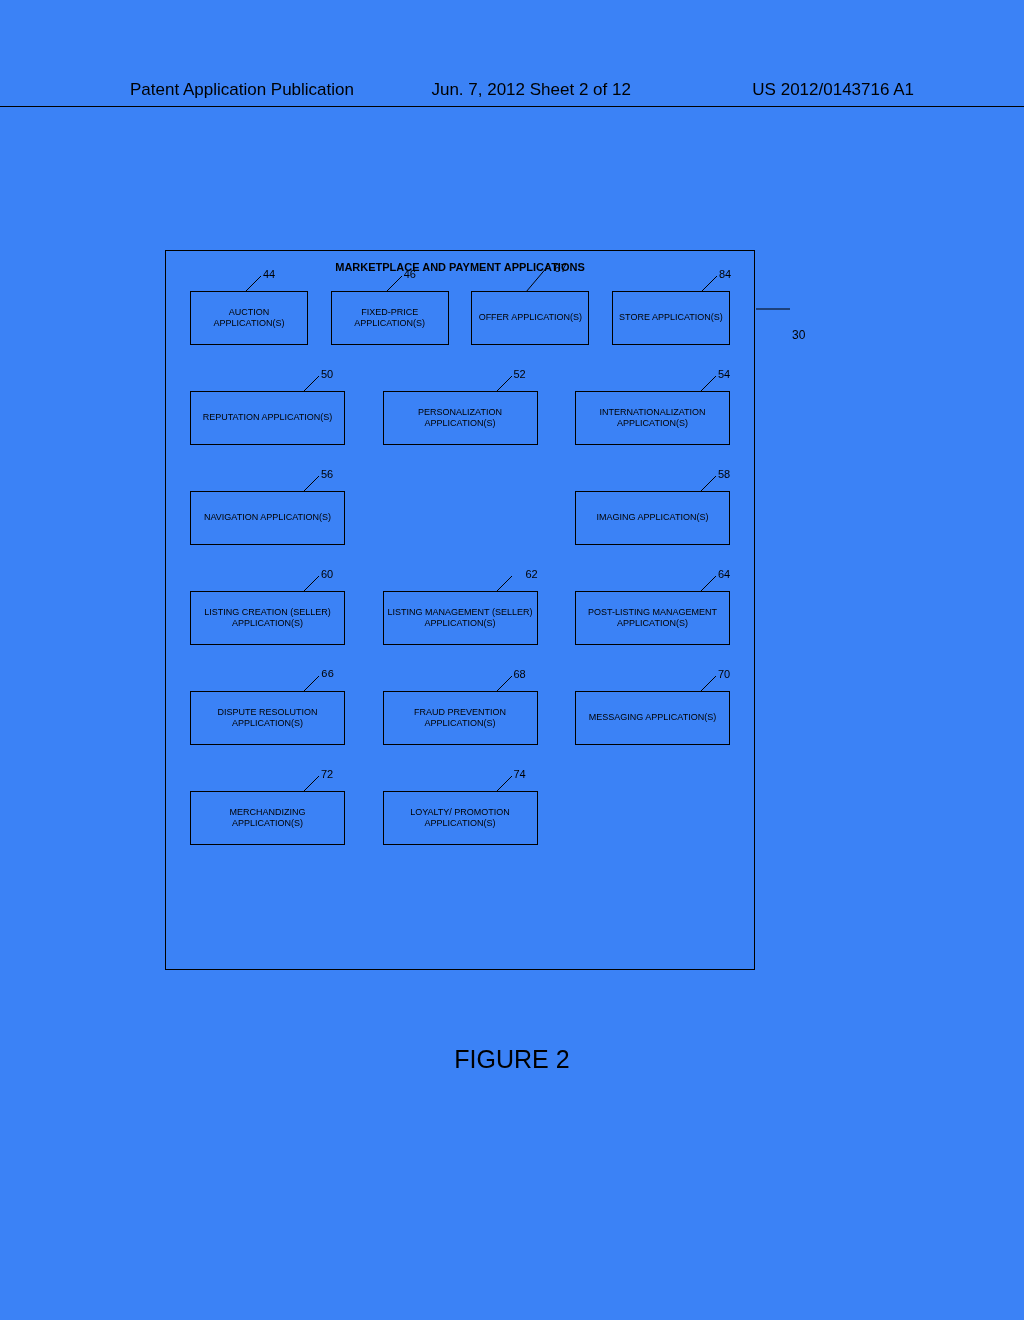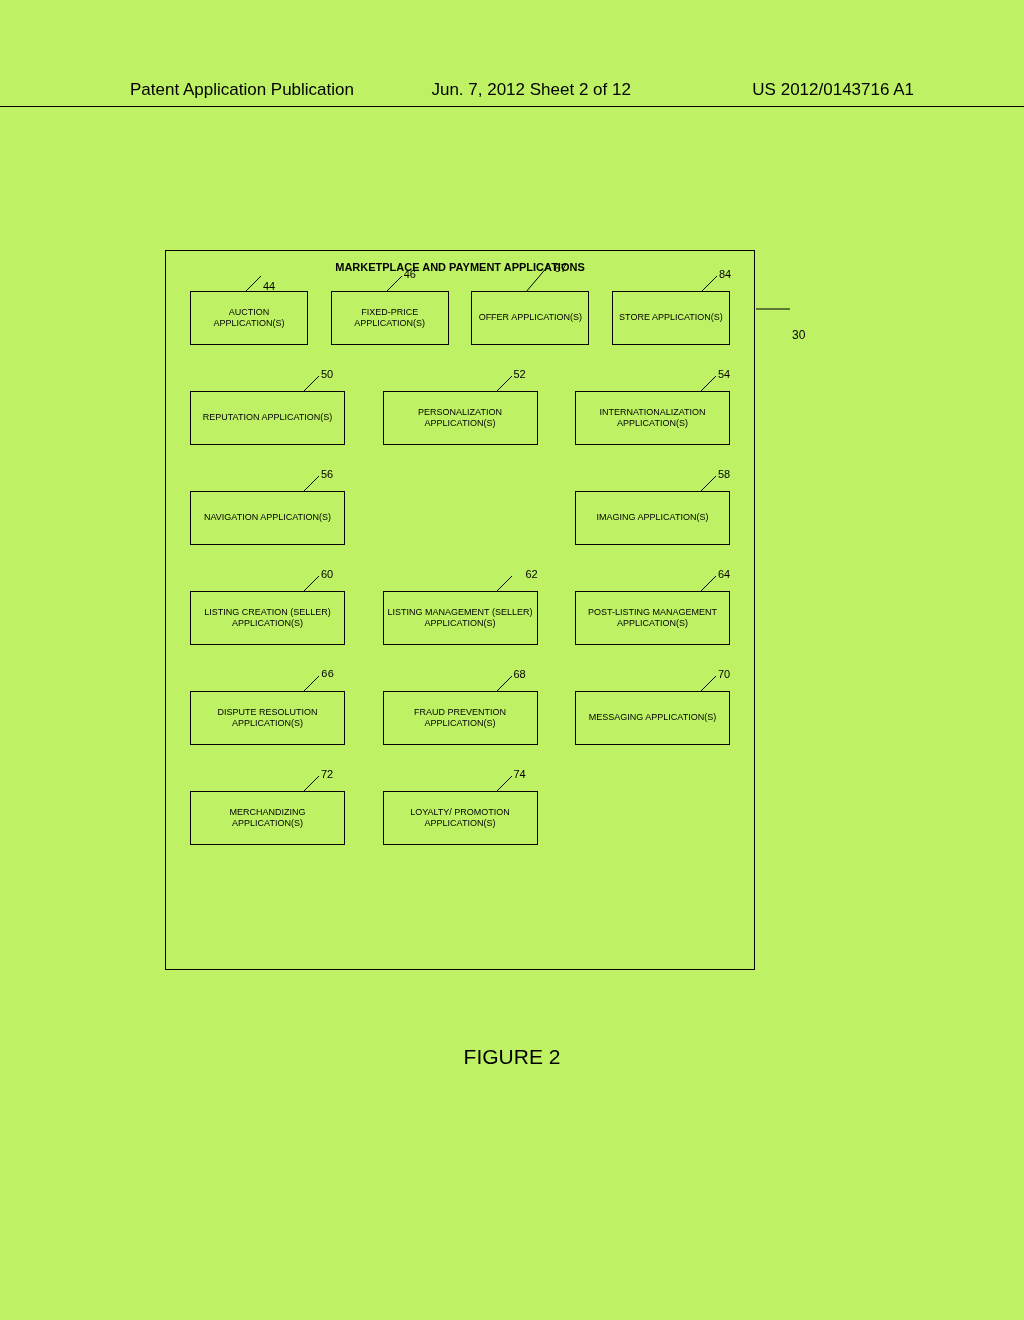--- a/index.html
+++ b/index.html
@@ -6,21 +6,21 @@
   margin: 0;
   padding: 0;
   background: #fff;
   font-family: Arial, Helvetica, sans-serif;
   width: 1024px;
 }
 .page {
   width: 1024px;
   height: 1320px;
   position: relative;
-  background: #bef264;
+  background: #3b82f6;
 }
 .header {
   position: absolute;
   top: 80px;
   left: 0;
   width: 100%;
   border-bottom: 1.5px solid #000;
   display: flex;
   justify-content: space-between;
   padding: 0 110px 6px 130px;
@@ -83,21 +83,21 @@
   pointer-events: none;
 }
 .leader svg { width: 100%; height: 100%; overflow: visible; }
 
 .figure-caption {
   position: absolute;
   top: 1045px;
   left: 0;
   width: 100%;
   text-align: center;
-  font-size: 21px;
+  font-size: 25px;
 }
 
 
 .ext-ref {
   position: absolute;
   font-size: 12px;
 }
 .ext-leader {
   position: absolute;
   pointer-events: none;
@@ -113,21 +113,21 @@
     <span class="center">Jun. 7, 2012   Sheet 2 of 12</span>
     <span class="right">US 2012/0143716 A1</span>
   </div>
 
   <div class="diagram-container">
     <div class="diagram-title">MARKETPLACE AND PAYMENT APPLICATIONS</div>
 
     <div class="row row4" style="justify-content: space-between;">
       <div class="app-box">
         <span>AUCTION APPLICATION(S)</span>
-        <div class="ref-label" style="top:-24px; left:72px;margin-top:12px;">44</div>
+        <div class="ref-label" style="top:-24px; left:72px;">44</div>
         <div class="leader" style="top:-20px; left:54px;"><svg>
               <line x1="0" y1="20" x2="16" y2="4" stroke="#000" stroke-width="1"></line>
             </svg></div>
       </div>
       <div class="app-box">
         <span>FIXED-PRICE APPLICATION(S)</span>
         <div class="ref-label" style="top:-24px; left:72px;">46</div>
         <div class="leader" style="top:-20px; left:54px;"><svg>
               <line x1="0" y1="20" x2="16" y2="4" stroke="#000" stroke-width="1"></line>
             </svg></div>

